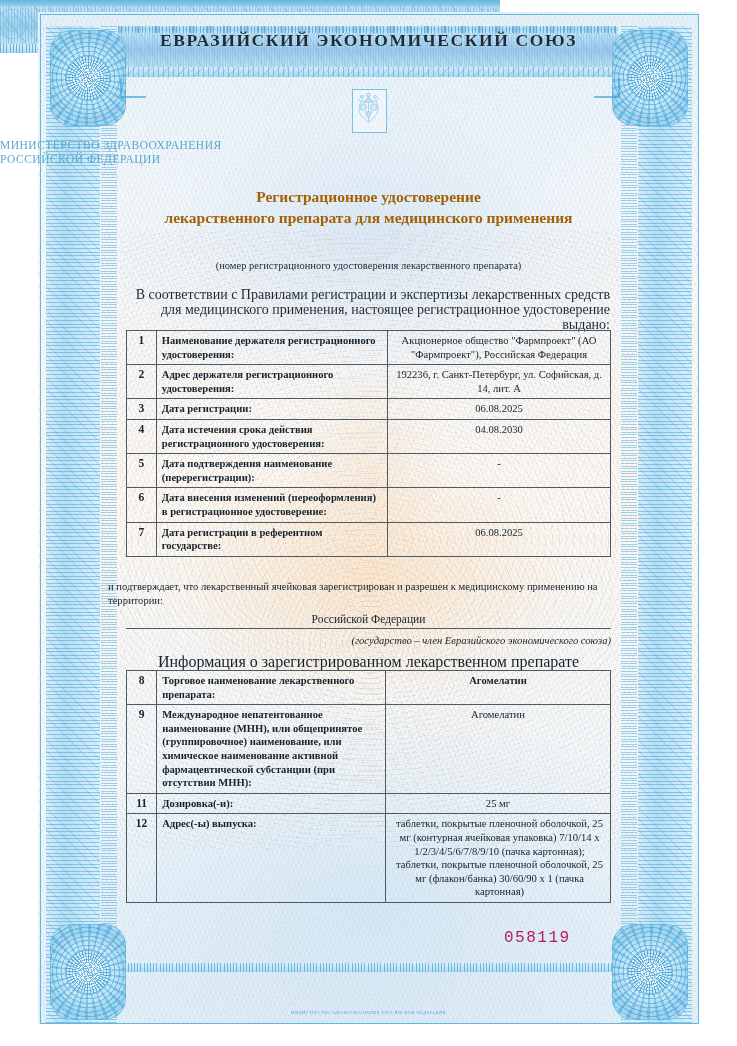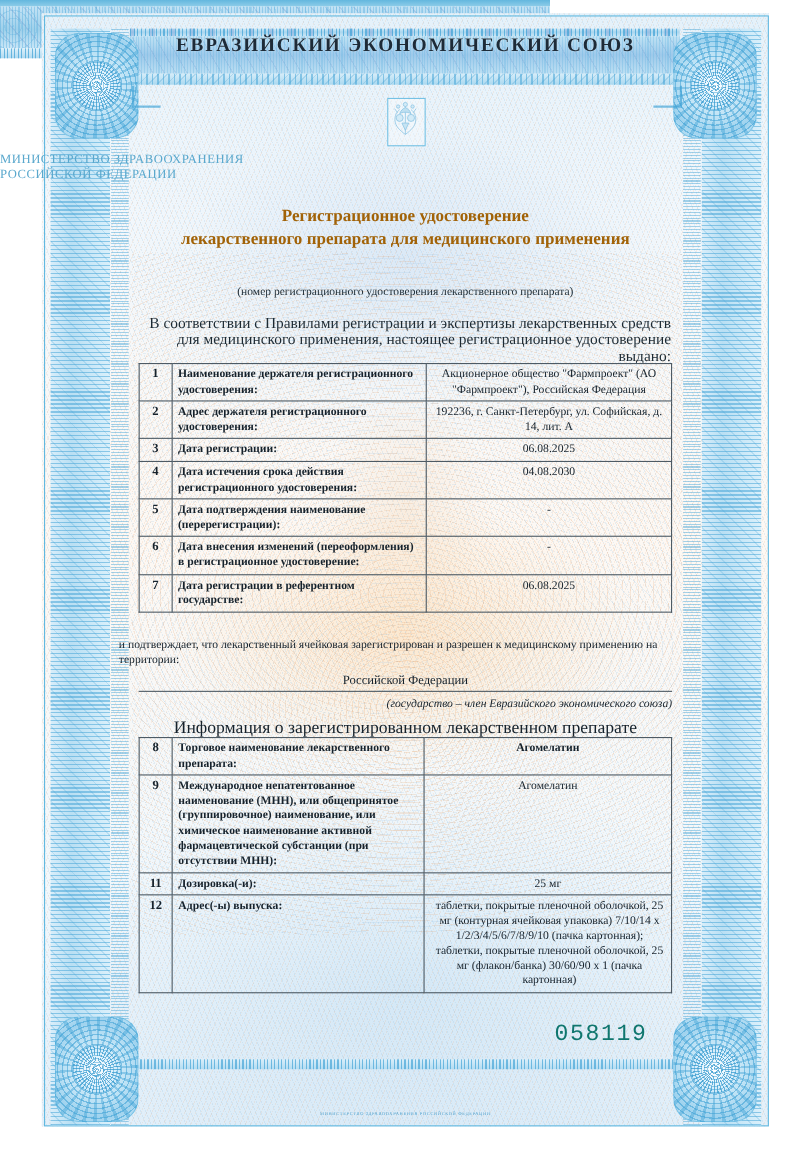--- a/index.html
+++ b/index.html
@@ -299,23 +299,23 @@
     text-align: center;
     font-size: 16px;
     color: #16222c;
   }
 
   
   .serial {
     position: absolute;
     left: 504px; top: 929px;
     font-family: "Liberation Mono", "DejaVu Sans Mono", monospace;
-    font-size: 21px;
+    font-size: 16px;
     letter-spacing: 1.5px;
-    color: #0f766e;
+    color: #be185d;
   }
 
   
   .microtext {
     position: absolute;
     left: 0; top: 1010px; width: 737px;
     text-align: center;
     font-size: 4px;
     letter-spacing: 0.6px;
     color: rgba(60,150,200,0.85);

